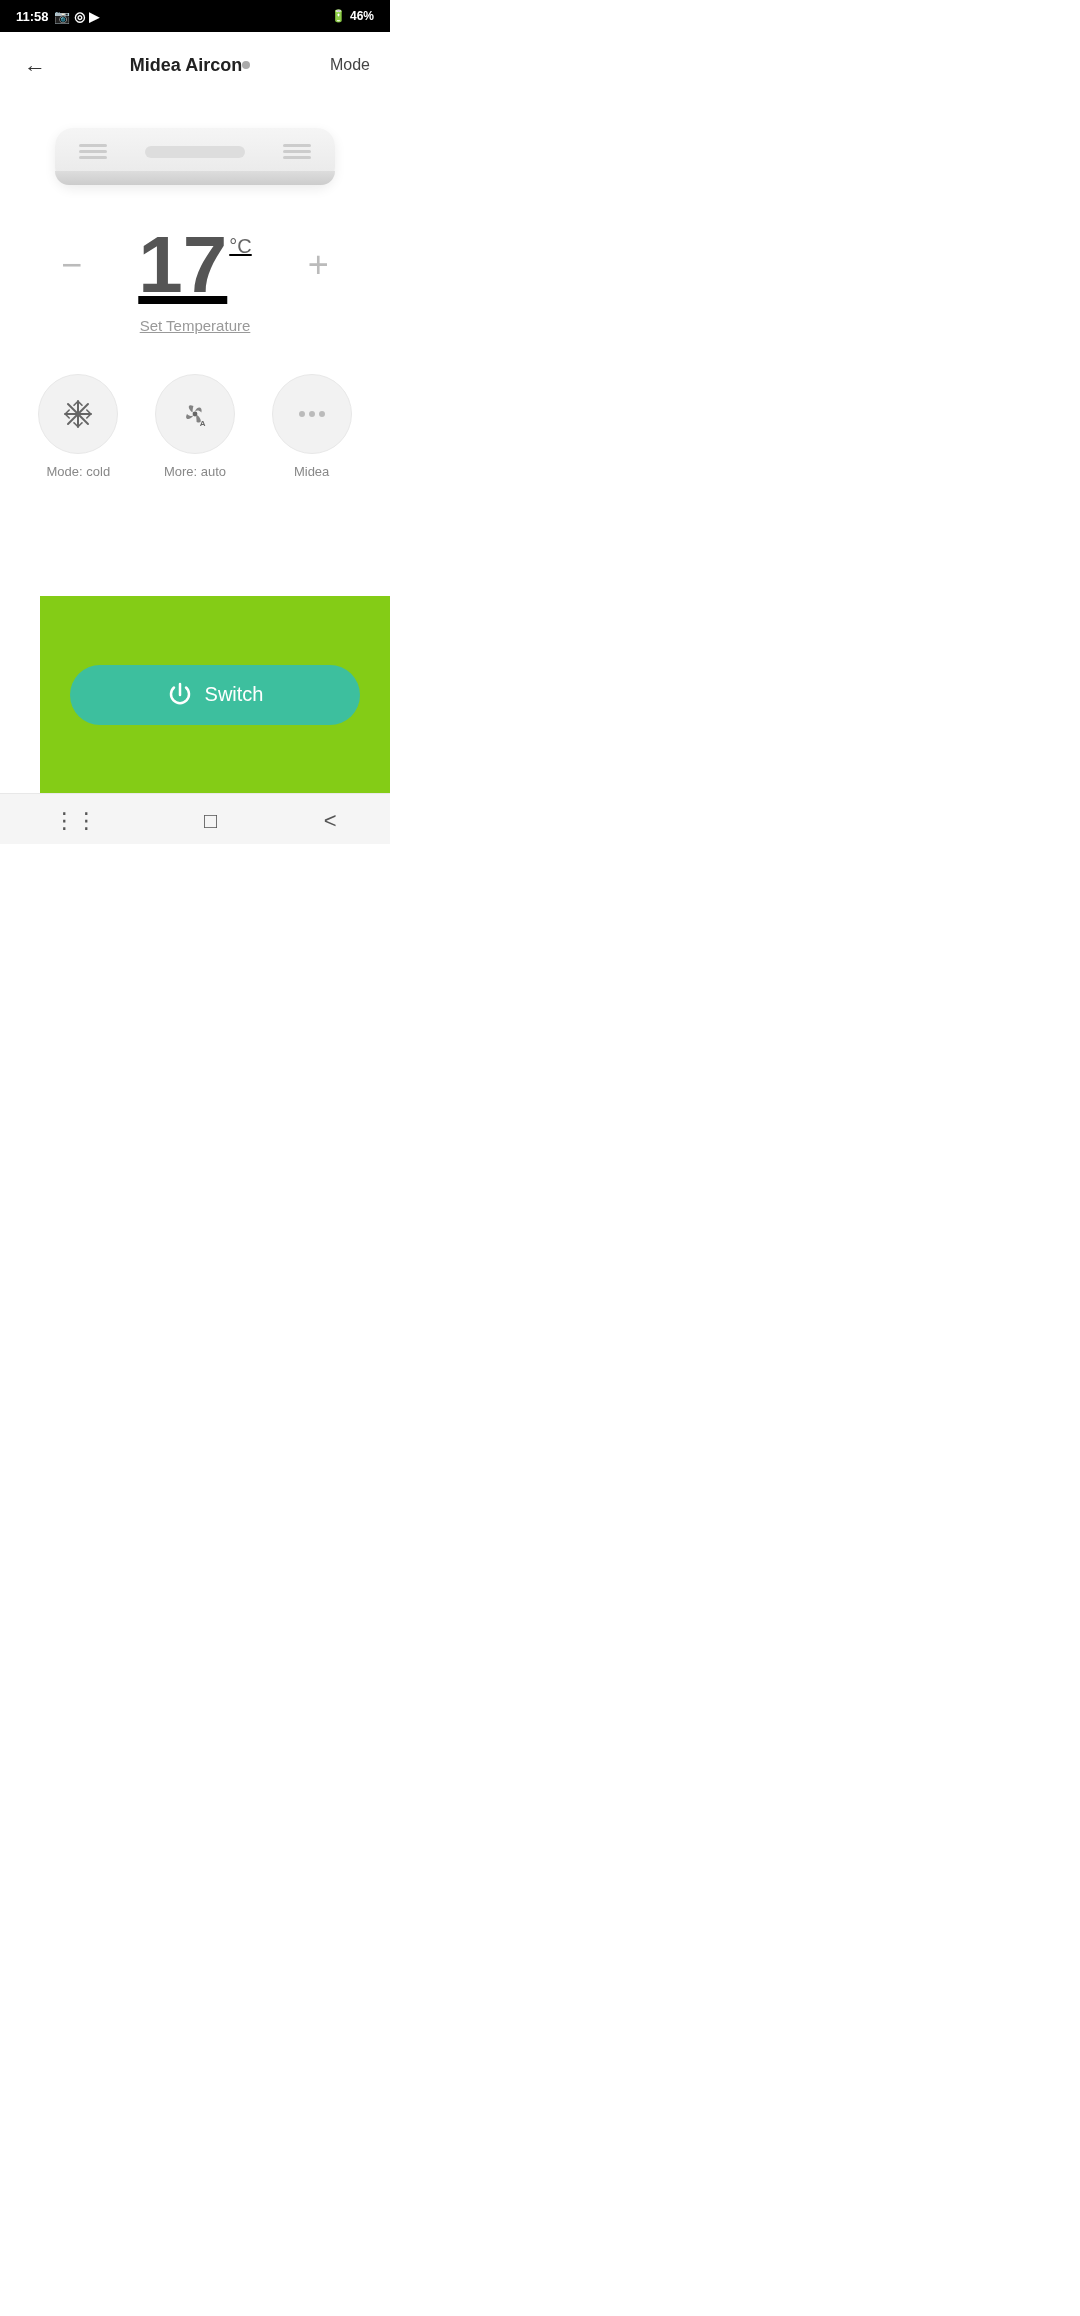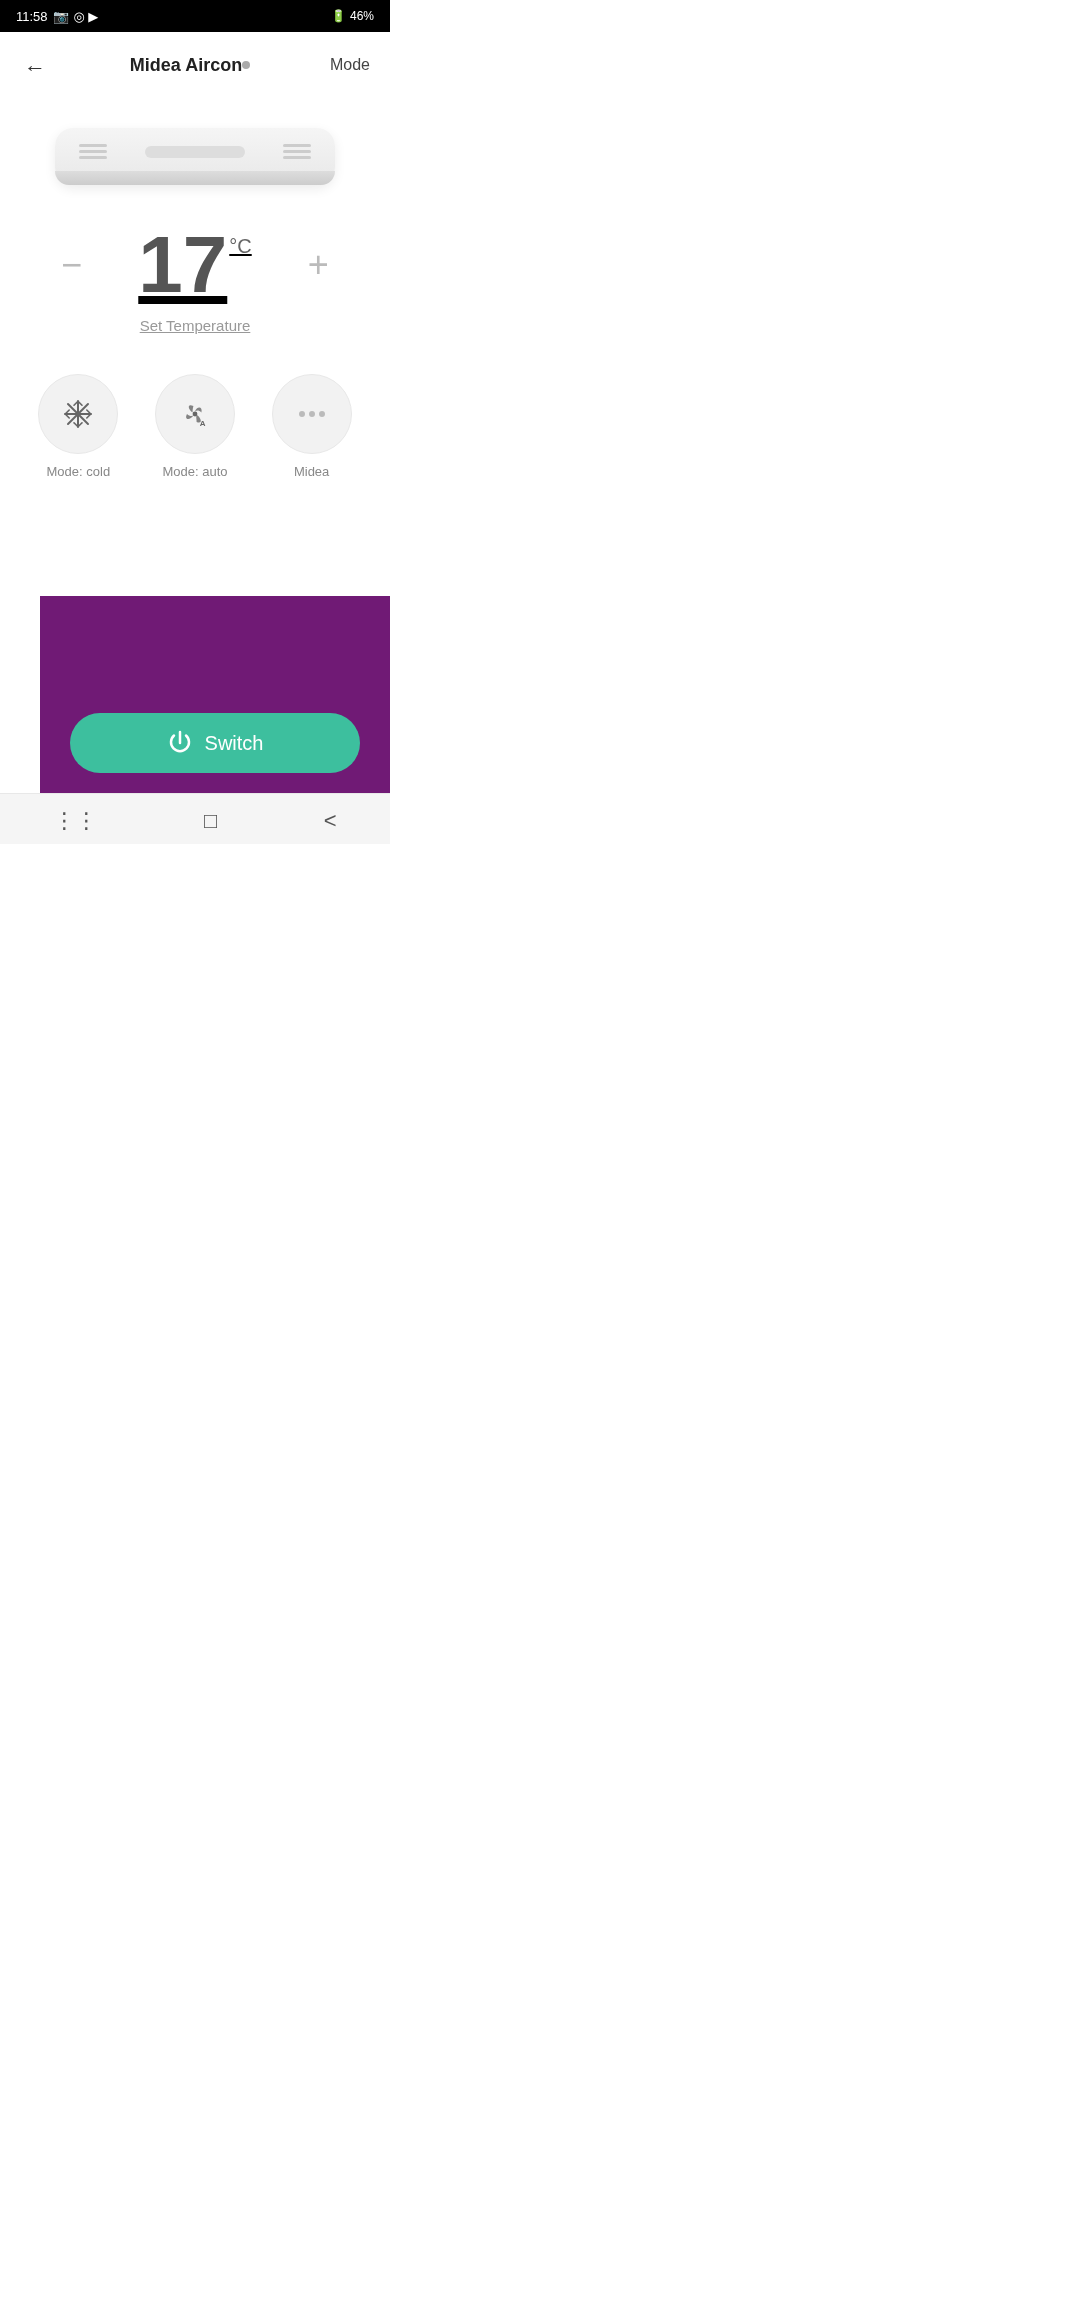--- a/index.html
+++ b/index.html
@@ -19,21 +19,21 @@
     
     .status-bar {
       background: #000;
       color: #fff;
       display: flex;
       justify-content: space-between;
       align-items: center;
       padding: 6px 16px;
       height: 32px;
       font-size: 13px;
-      font-weight: 400;
+      font-weight: 700;
     }
     .status-left { display: flex; align-items: center; gap: 6px; }
     .status-right { display: flex; align-items: center; gap: 4px; font-size: 12px; }
 
     
     .header {
       display: flex;
       align-items: center;
       justify-content: space-between;
       padding: 16px 20px;
@@ -203,23 +203,23 @@
       height: 6px;
       border-radius: 50%;
       background: #bbb;
     }
 
     
     .bottom-area {
       flex: 1;
       display: flex;
       flex-direction: column;
-      justify-content: flex-end;
+      justify-content: center;
       padding: 20px 30px 20px;
-      background: #701a75;
+      background: #84cc16;
       margin-left: 40px;
     }
 
     
     .switch-btn {
       width: 100%;
       height: 60px;
       background: #3dbf9e;
       border: none;
       border-radius: 30px;
@@ -348,21 +348,21 @@
 
         <path d="M22 21 C28 25, 30 33, 22 30 C22 26, 21 23, 22 21Z" fill="#666" opacity="0.8"></path>
 
         <path d="M18 22 C14 28, 6 28, 10 20 C13 23, 16 23, 18 22Z" fill="#666" opacity="0.8"></path>
 
         <path d="M17 18 C11 14, 10 6, 18 10 C17 14, 17 16, 17 18Z" fill="#666" opacity="0.8"></path>
 
         <text x="26" y="35" font-size="10" fill="#666" font-family="sans-serif" font-weight="bold">A</text>
       </svg>
     </div>
-    <span class="control-label">Mode: auto</span>
+    <span class="control-label">More: auto</span>
   </div>
 
   <div class="control-item">
     <div class="control-circle">
       <div class="more-dots">
         <div class="dot"></div>
         <div class="dot"></div>
         <div class="dot"></div>
       </div>
     </div>

